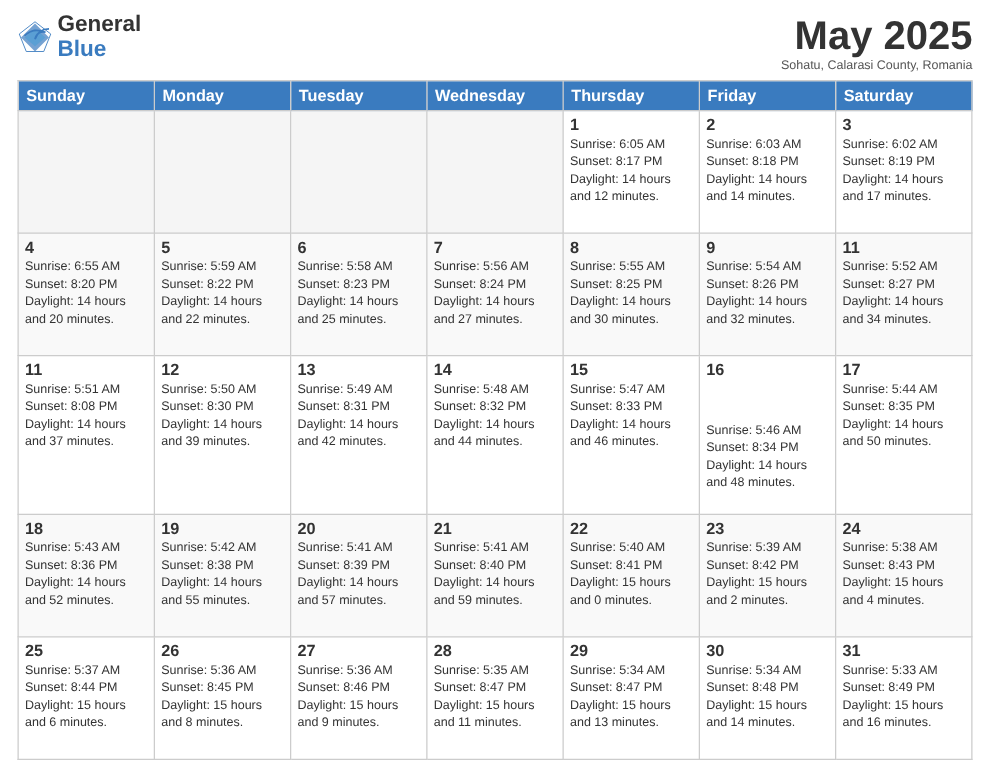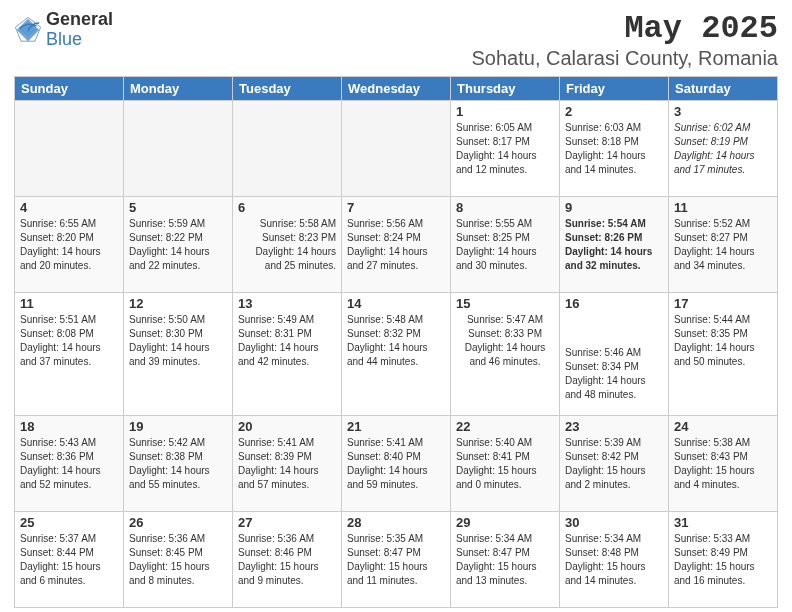--- a/index.html
+++ b/index.html
@@ -32,39 +32,38 @@
       flex-direction: column;
       line-height: 1.1;
     }
     .logo-general {
       font-size: 18px;
       font-weight: bold;
       color: #333;
     }
     .logo-blue {
       font-size: 18px;
-      font-weight: normal;
+      font-weight: bold;
       color: #3a7bbf;
     }
     .logo-icon {
       width: 28px;
       height: 28px;
       margin-right: 4px;
     }
     .title-area {
       text-align: right;
     }
     .month-title {
       font-size: 32px;
       font-weight: bold;
       color: #333;
-      font-family: Liberation Mono, monospace;
     }
     .location {
-      font-size: 20px;
+      font-size: 10px;
       color: #555;
     }
     .calendar {
       flex: 1;
       border-collapse: collapse;
       width: 100%;
       table-layout: fixed;
     }
     .calendar thead tr th {
       background: #3a7bbf;
@@ -153,21 +152,21 @@
           </td>
           <td>
             <span class="day-num">2</span>
             <div class="day-info" style="white-space: pre-line;">Sunrise: 6:03 AM
 Sunset: 8:18 PM
 Daylight: 14 hours
 and 14 minutes.</div>
           </td>
           <td>
             <span class="day-num">3</span>
-            <div class="day-info" style="white-space: pre-line; font-style: italic;">Sunrise: 6:02 AM
+            <div class="day-info" style="white-space: pre-line;">Sunrise: 6:02 AM
 Sunset: 8:19 PM
 Daylight: 14 hours
 and 17 minutes.</div>
           </td>
         </tr>
         <tr>
           <td>
             <span class="day-num">4</span>
             <div class="day-info" style="white-space: pre-line;">Sunrise: 6:55 AM
 Sunset: 8:20 PM
@@ -176,42 +175,42 @@
           </td>
           <td>
             <span class="day-num">5</span>
             <div class="day-info" style="white-space: pre-line;">Sunrise: 5:59 AM
 Sunset: 8:22 PM
 Daylight: 14 hours
 and 22 minutes.</div>
           </td>
           <td>
             <span class="day-num">6</span>
-            <div class="day-info" style="white-space: pre-line; text-align: right;">Sunrise: 5:58 AM
+            <div class="day-info" style="white-space: pre-line;">Sunrise: 5:58 AM
 Sunset: 8:23 PM
 Daylight: 14 hours
 and 25 minutes.</div>
           </td>
           <td>
             <span class="day-num">7</span>
             <div class="day-info" style="white-space: pre-line;">Sunrise: 5:56 AM
 Sunset: 8:24 PM
 Daylight: 14 hours
 and 27 minutes.</div>
           </td>
           <td>
             <span class="day-num">8</span>
             <div class="day-info" style="white-space: pre-line;">Sunrise: 5:55 AM
 Sunset: 8:25 PM
 Daylight: 14 hours
 and 30 minutes.</div>
           </td>
           <td>
             <span class="day-num">9</span>
-            <div class="day-info" style="white-space: pre-line; font-weight: bold;">Sunrise: 5:54 AM
+            <div class="day-info" style="white-space: pre-line;">Sunrise: 5:54 AM
 Sunset: 8:26 PM
 Daylight: 14 hours
 and 32 minutes.</div>
           </td>
           <td>
             <span class="day-num">11</span>
             <div class="day-info" style="white-space: pre-line;">Sunrise: 5:52 AM
 Sunset: 8:27 PM
 Daylight: 14 hours
 and 34 minutes.</div>
@@ -241,21 +240,21 @@
           </td>
           <td>
             <span class="day-num">14</span>
             <div class="day-info" style="white-space: pre-line;">Sunrise: 5:48 AM
 Sunset: 8:32 PM
 Daylight: 14 hours
 and 44 minutes.</div>
           </td>
           <td>
             <span class="day-num">15</span>
-            <div class="day-info" style="white-space: pre-line; text-align: center;">Sunrise: 5:47 AM
+            <div class="day-info" style="white-space: pre-line;">Sunrise: 5:47 AM
 Sunset: 8:33 PM
 Daylight: 14 hours
 and 46 minutes.</div>
           </td>
           <td>
             <span class="day-num">16</span>
             <div class="day-info" style="white-space: pre-line; margin-top: 35px;">Sunrise: 5:46 AM
 Sunset: 8:34 PM
 Daylight: 14 hours
 and 48 minutes.</div>

